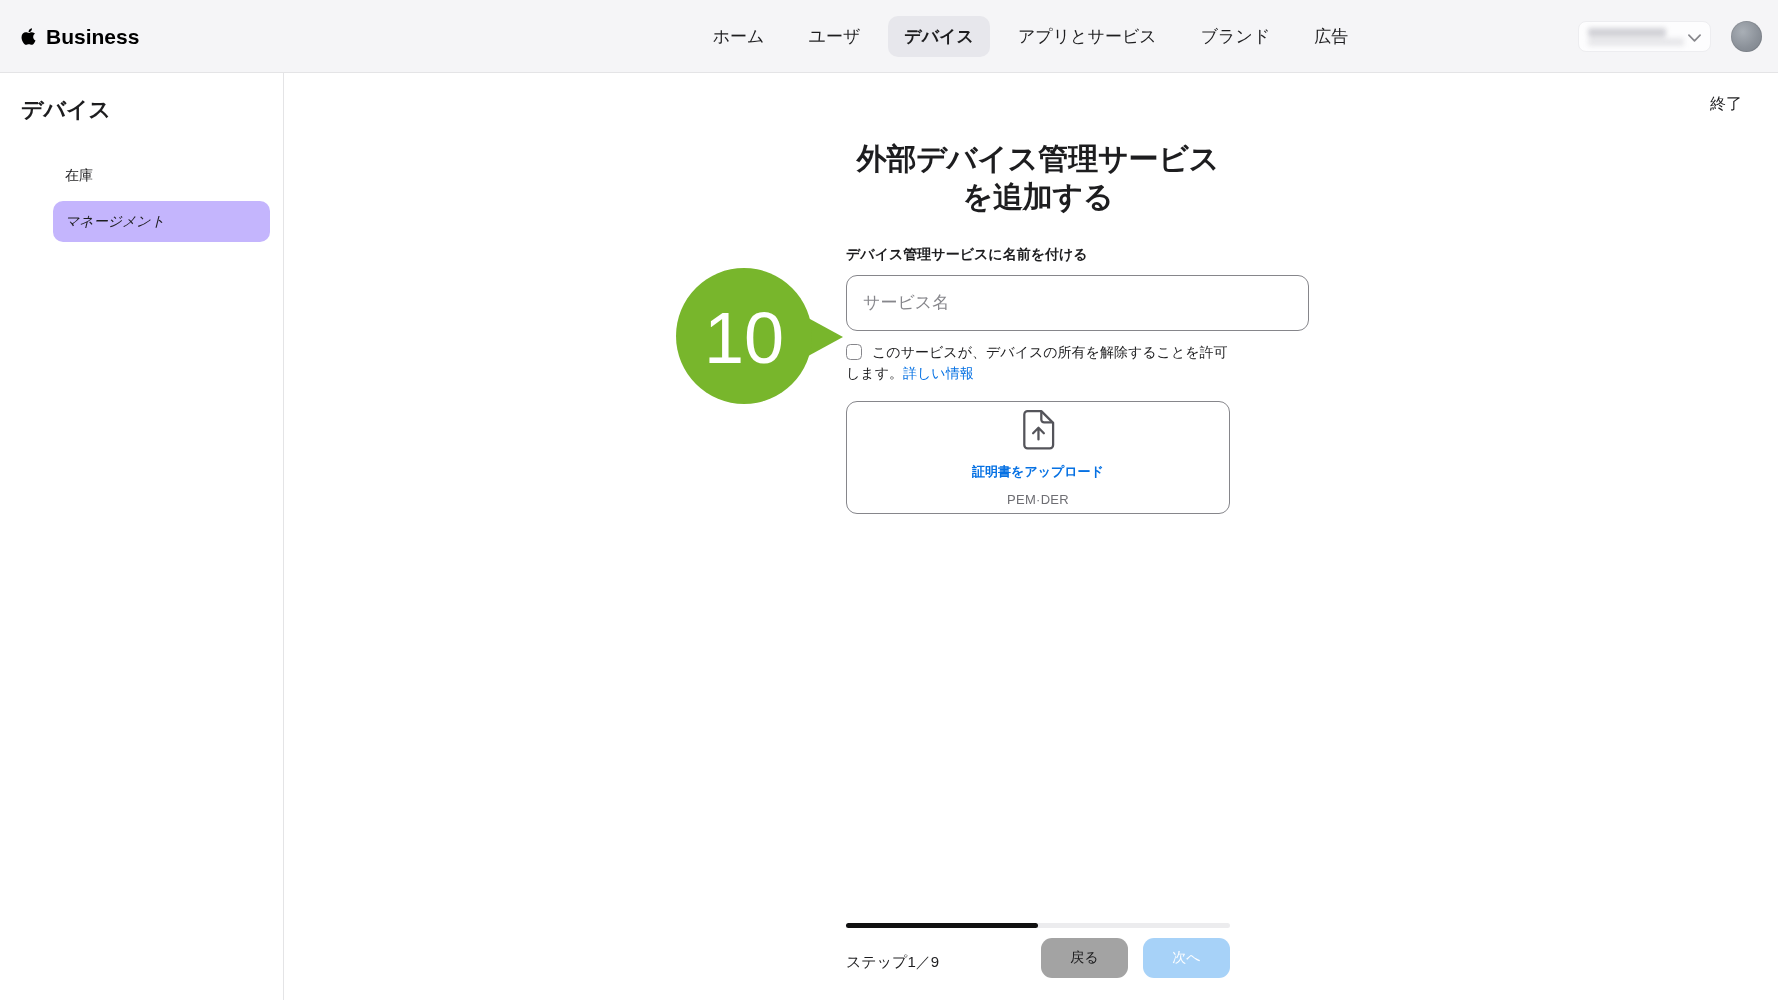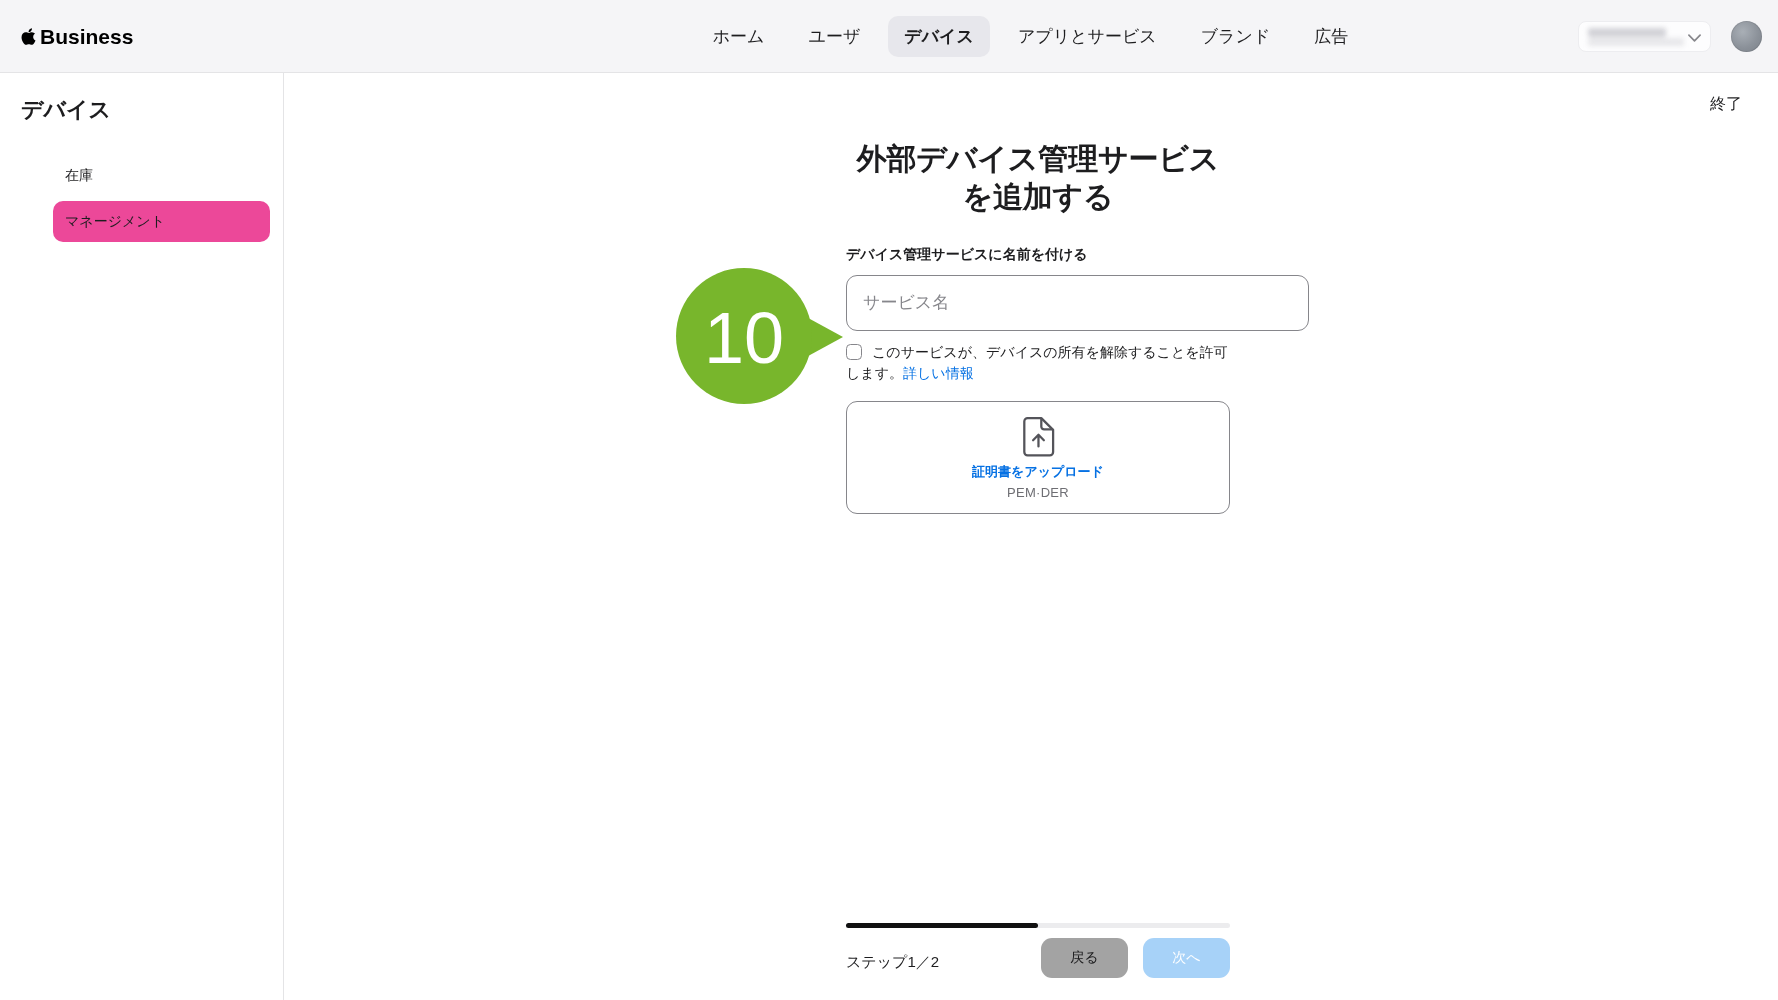--- a/index.html
+++ b/index.html
@@ -17,21 +17,21 @@
     position:relative;overflow:hidden;
   }
 
   
   .topbar{
     position:absolute;left:0;top:0;width:1778px;height:73px;
     background:#f5f5f7;border-bottom:1px solid var(--hairline);
   }
   .logo{
     position:absolute;left:20px;top:0;height:73px;
-    display:flex;align-items:center;gap:3px;
+    display:flex;align-items:center;gap:9px;
     font-size:21px;font-weight:600;color:#000;
   }
   .logo svg{display:block;}
   .topnav{
     position:absolute;left:283px;right:0;top:0;height:73px;
     display:flex;align-items:center;justify-content:center;gap:12px;
   }
   .tab{
     font-size:17px;color:var(--ink);padding:9px 16px;border-radius:10px;
     cursor:pointer;white-space:nowrap;
@@ -63,21 +63,21 @@
     position:absolute;left:0;top:73px;width:284px;height:927px;
     background:#fff;border-right:1px solid var(--hairline);
   }
   .side-title{font-size:22px;font-weight:700;margin:22px 0 0 21px;}
   .side-list{margin-top:30px;padding-left:44px;}
   .side-item{
     margin:0 13px 5px 9px;height:41px;border-radius:10px;
     display:flex;align-items:center;padding-left:12px;
     font-size:14px;cursor:pointer;
   }
-  .side-item.selected{background:#ec4899;font-weight:500;}
+  .side-item.selected{background:#c4b5fd;font-weight:500;font-style:italic;}
 
   
   .exit-link{
     position:absolute;top:94px;right:36px;font-size:16px;font-weight:500;
     color:var(--ink);cursor:pointer;
   }
   .col{position:absolute;left:846px;top:140px;width:384px;}
   .wizard-title{
     font-size:30px;line-height:38px;font-weight:700;text-align:center;
     letter-spacing:-.2px;
@@ -95,21 +95,21 @@
   .check-row{margin-top:11px;font-size:14px;line-height:21px;}
   .checkbox{
     display:inline-block;width:16px;height:16px;border:1.5px solid var(--muted);
     border-radius:4.5px;vertical-align:-3px;margin-right:10px;background:#fff;
     cursor:pointer;
   }
   .check-row a{color:var(--accent);text-decoration:none;cursor:pointer;}
   .upload-box{
     margin-top:17px;width:384px;height:113px;border:1px solid var(--muted);
     border-radius:11px;display:flex;flex-direction:column;align-items:center;
-    justify-content:center;gap:4px;cursor:pointer;background:#fff;
+    justify-content:center;gap:11px;cursor:pointer;background:#fff;
   }
   .upload-box svg{display:block;margin-bottom:2px;}
   .upload-link{font-size:13px;font-weight:600;color:var(--accent);cursor:pointer;}
   .upload-formats{font-size:13px;color:#6e6e73;letter-spacing:.3px;}
 
   
   .progress-track{
     position:absolute;left:846px;top:923px;width:384px;height:5px;
     background:#ececee;border-radius:3px;
   }
@@ -194,21 +194,21 @@
       <path d="M18.5 32V20.5M12.8 25.4l5.7-5.7 5.7 5.7" stroke="#54545a" stroke-width="2.4" stroke-linecap="round" stroke-linejoin="round"></path>
     </svg>
     <span class="upload-link">証明書をアップロード</span>
     <span class="upload-formats">PEM·DER</span>
   </div>
 </main>
 
 <div class="progress-track">
   <div class="progress-fill" style="width: 50%;"></div>
 </div>
-<div class="step-label">ステップ1／2</div>
+<div class="step-label">ステップ1／9</div>
 <button class="btn btn-back">戻る</button>
 <button class="btn btn-next" disabled="">次へ</button>
 
 <div class="annotation">
   <svg width="170" height="138" viewBox="0 0 170 138">
     <polygon class="shape" points="112,40 167,70 112,100"></polygon>
     <circle class="shape" cx="68" cy="69" r="68"></circle>
     <text x="68" y="71" text-anchor="middle" dominant-baseline="central">10</text>
   </svg>
 </div>

